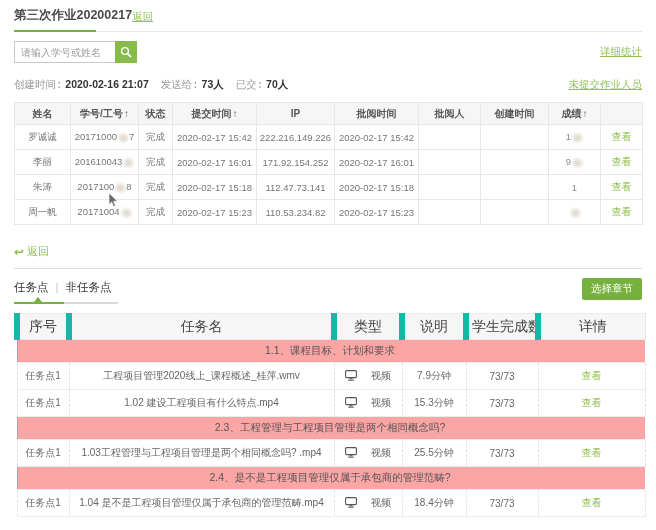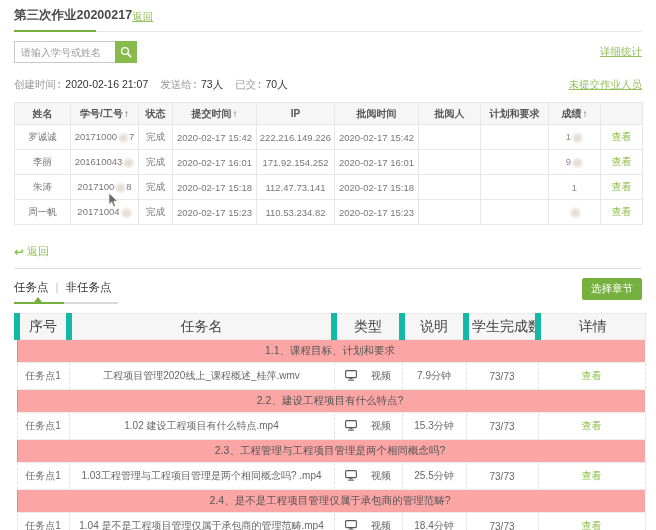--- a/index.html
+++ b/index.html
@@ -22,21 +22,21 @@
   .search-box { display:flex; align-items:stretch; }
   .search-input { width:88px; height:20px; border:1px solid #c9c9c9; border-right:none;
                   padding:0 6px; font-size:10px; color:#555; outline:none;
                   font-family:"Liberation Sans","DejaVu Sans",sans-serif; }
   .search-input::placeholder { color:#9a9a9a; }
   .search-btn { width:22px; height:22px; background:#87bc4c; border:none; cursor:pointer;
                 display:flex; align-items:center; justify-content:center; padding:0; }
 
   .hw-info { display:flex; justify-content:space-between; align-items:center; margin-top:15px; font-size:10.5px; }
   .info-lbl { color:#999; margin-right:3px;font-family:Liberation Mono, monospace; }
-  .info-val { color:#333; font-weight:400; margin-right:12px; }
+  .info-val { color:#333; font-weight:700; margin-right:12px; }
 
   table { border-collapse:collapse; table-layout:fixed; width:628px; }
   .hw-table { margin-top:10px; font-size:9.5px; color:#777;padding-left:32px; }
   .hw-table th, .hw-table td { border:1px solid #e7e7e7; text-align:center; padding:0 2px;
                                overflow:hidden; white-space:nowrap; }
   .hw-table thead th { background:#f6f6f6; color:#555; font-weight:700; height:21px; font-size:10px; }
   .hw-table td { height:24px; }
   .sort-arrow { font-weight:700; color:#555; margin-left:1px; }
   .view-link { color:#8fbf4d; text-decoration:none; cursor:pointer; font-size:10px; }
 
@@ -130,21 +130,21 @@
       </colgroup>
       <thead>
         <tr>
           <th>姓名</th>
           <th><span>学号/工号</span><span class="sort-arrow">↑</span></th>
           <th>状态</th>
           <th><span>提交时间</span><span class="sort-arrow">↑</span></th>
           <th>IP</th>
           <th>批阅时间</th>
           <th>批阅人</th>
-          <th>计划和要求</th>
+          <th>创建时间</th>
           <th><span>成绩</span><span class="sort-arrow">↑</span></th>
           <th></th>
         </tr>
       </thead>
       <tbody>
         <tr>
           <td>罗诚诚</td>
           <td><span>20171000</span><span class="smudge"></span><span>7</span></td>
           <td>完成</td>
           <td>2020-02-17 15:42</td>
@@ -247,23 +247,20 @@
                     <rect x="3.2" y="9.6" width="5.6" height="1.1" fill="#555"></rect>
                   </svg>
                 </span>
                 <span>视频</span>
               </span></td>
           <td class="data-cell">7.9分钟</td>
           <td class="data-cell">73/73</td>
           <td class="data-cell"><a class="view-link">查看</a></td>
         </tr>
         <tr>
-          <td class="section-cell" colspan="6">2.2、建设工程项目有什么特点?</td>
-        </tr>
-        <tr>
           <td class="data-cell">任务点1</td>
           <td class="data-cell">1.02 建设工程项目有什么特点.mp4</td>
           <td class="data-cell"><span class="type-cell-inner">
                 <span style="display:flex;">
                   <svg width="12" height="11" viewBox="0 0 12 11">
                     <rect x="0.6" y="0.6" width="10.8" height="7" rx="1" fill="none" stroke="#555" stroke-width="1.1"></rect>
                     <rect x="4.5" y="8.2" width="3" height="1" fill="#555"></rect>
                     <rect x="3.2" y="9.6" width="5.6" height="1.1" fill="#555"></rect>
                   </svg>
                 </span>

